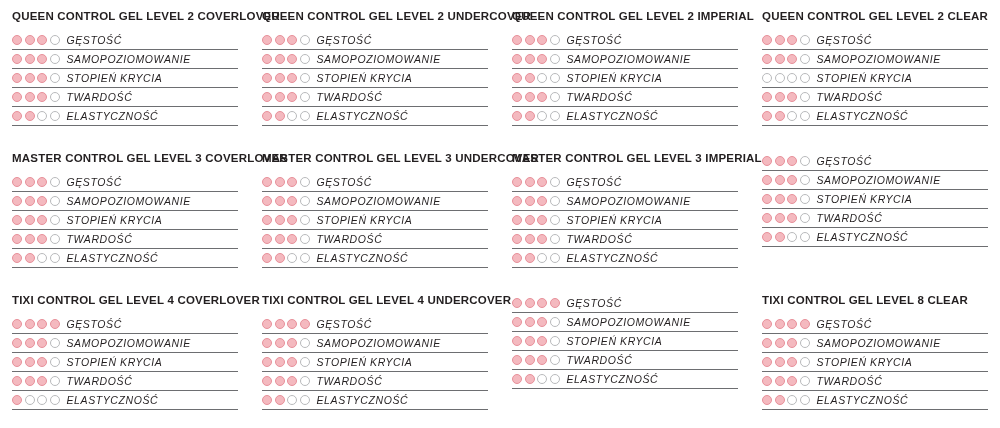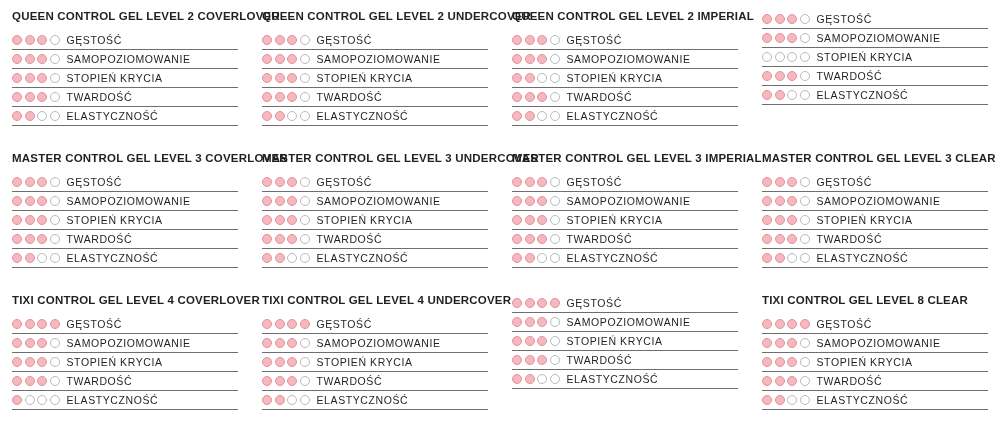--- a/index.html
+++ b/index.html
@@ -35,20 +35,21 @@
   }
   .rows {
     display: block;
   }
   .row {
     display: flex;
     align-items: center;
     height: 19px;
     border-bottom: 1px solid #6d6e71;
     box-sizing: border-box;
+    font-style: italic;
   }
   .dots {
     display: flex;
     align-items: center;
     gap: 2.5px;
     margin-right: 7px;
     flex: none;
   }
   .dot {
     width: 10px;
@@ -220,20 +221,21 @@
             <span class="dot filled"></span>
             <span class="dot filled"></span>
             <span class="dot empty"></span>
             <span class="dot empty"></span>
           </div>
           <span class="row-label">ELASTYCZNOŚĆ</span>
         </div>
       </div>
     </div>
     <div class="card">
+      <div class="card-title">QUEEN CONTROL GEL LEVEL 2 CLEAR</div>
       <div class="rows">
         <div class="row">
           <div class="dots">
             <span class="dot filled"></span>
             <span class="dot filled"></span>
             <span class="dot filled"></span>
             <span class="dot empty"></span>
           </div>
           <span class="row-label">GĘSTOŚĆ</span>
         </div>
@@ -419,21 +421,20 @@
             <span class="dot filled"></span>
             <span class="dot filled"></span>
             <span class="dot empty"></span>
             <span class="dot empty"></span>
           </div>
           <span class="row-label">ELASTYCZNOŚĆ</span>
         </div>
       </div>
     </div>
     <div class="card">
-      <div class="card-title">MASTER CONTROL GEL LEVEL 3 CLEAR</div>
       <div class="rows">
         <div class="row">
           <div class="dots">
             <span class="dot filled"></span>
             <span class="dot filled"></span>
             <span class="dot filled"></span>
             <span class="dot empty"></span>
           </div>
           <span class="row-label">GĘSTOŚĆ</span>
         </div>

